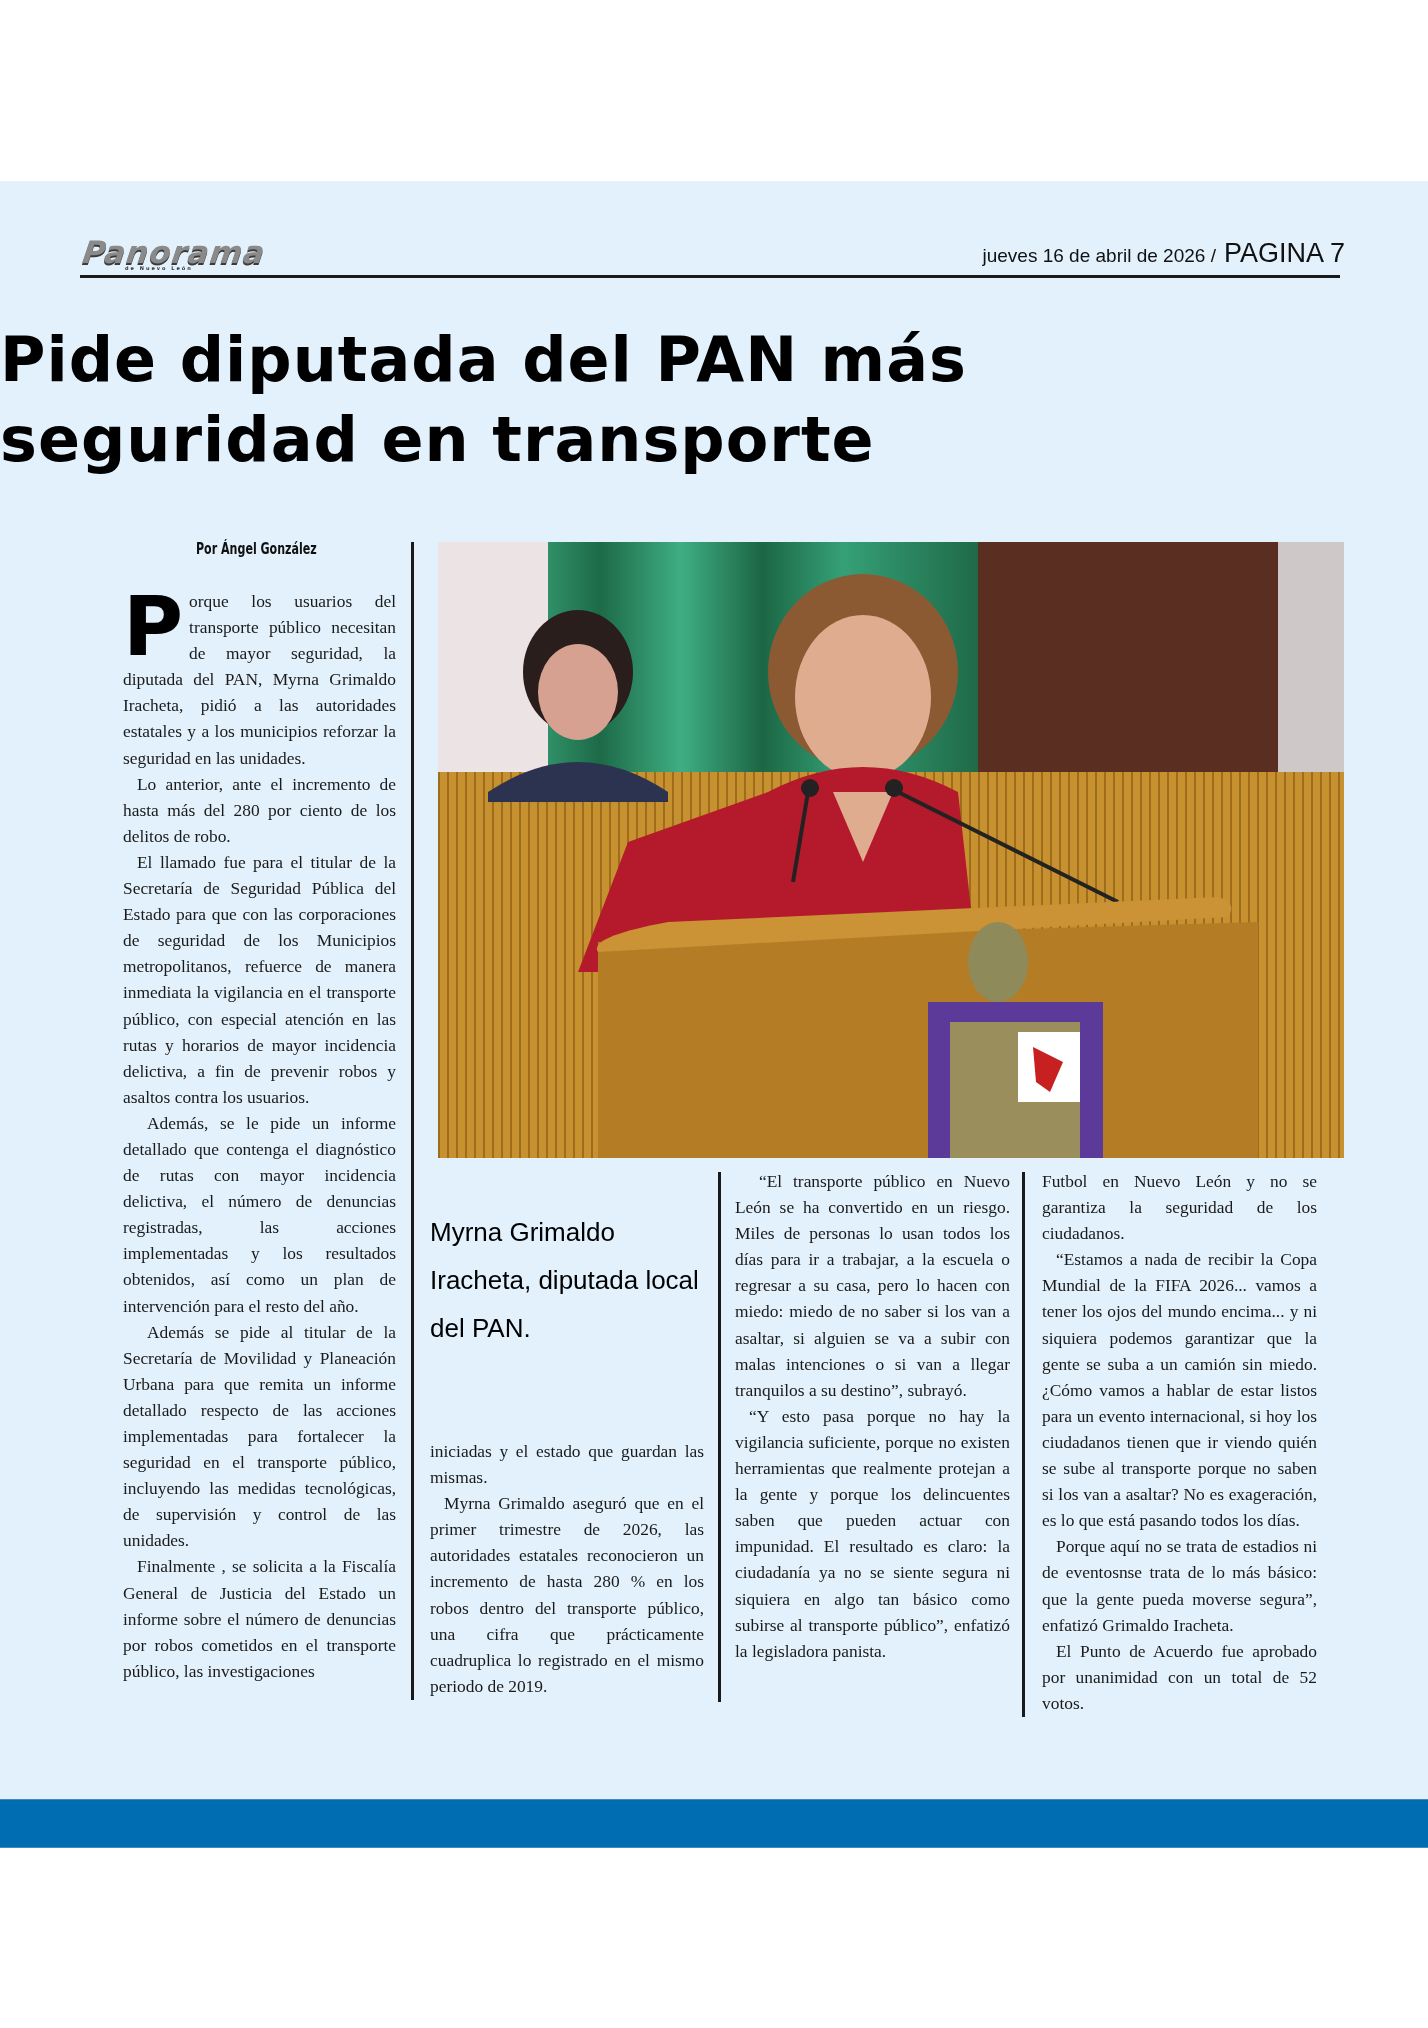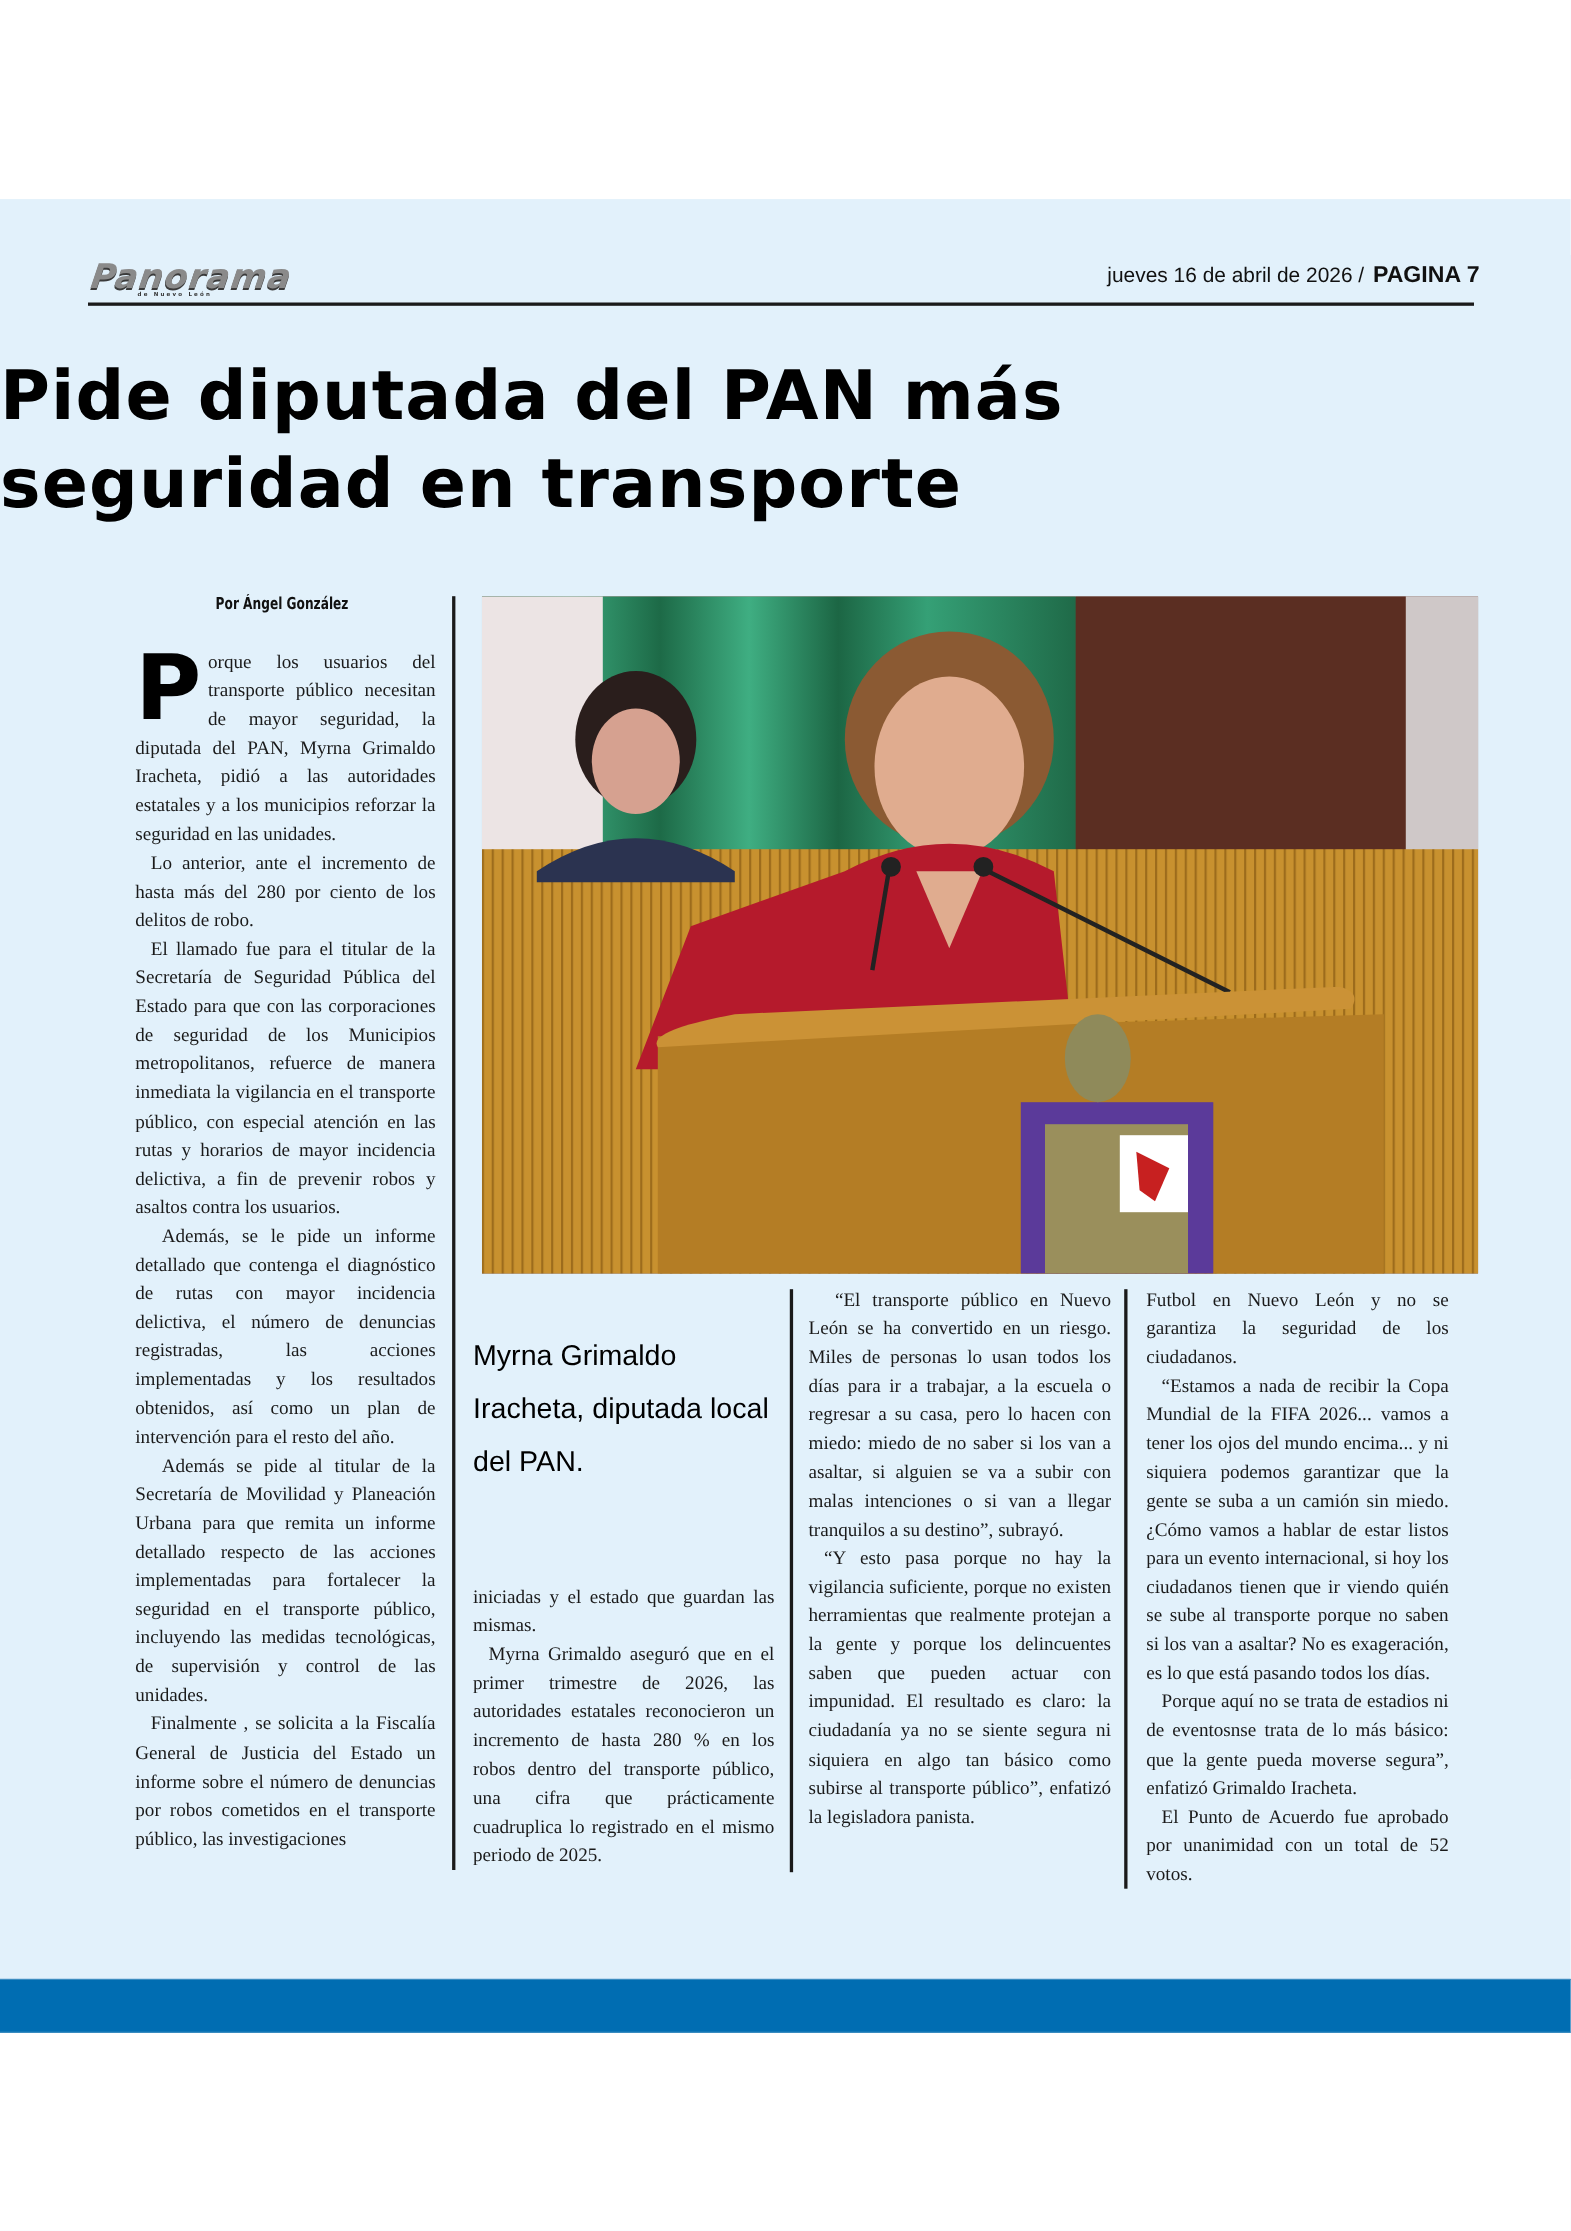--- a/index.html
+++ b/index.html
@@ -26,21 +26,21 @@
     text-shadow: 0 2px 0 #3a3a3a;
   }
   .logo-sub {
     position: absolute; left: 42px; top: 29px; font-family: "DejaVu Sans", sans-serif;
     font-size: 5px; letter-spacing: 2px; color: #333; font-weight: bold;
   }
   .dateline {
     position: absolute; right: 83px; top: 238px; font-family: "Liberation Sans", sans-serif;
     font-size: 19px; color: #111; white-space: nowrap;
   }
-  .dateline .page-no { font-weight: bold; font-size: 21px; margin-left: 8px; }
+  .dateline .page-no { font-weight: normal; font-size: 27px; margin-left: 8px; }
   .rule {
     position: absolute; left: 80px; top: 275px; width: 1260px; height: 3px; background: #1a1a1a;
   }
   .headline {
     position: absolute; left: 0; top: 320px; width: 1428px; 
     font-family: "DejaVu Sans", sans-serif; font-weight: bold; font-size: 62px;
     line-height: 80px; color: #000; letter-spacing: 1px;
   }
   .byline {
     position: absolute; left: 196px; top: 540px; font-family: "DejaVu Sans Condensed", "DejaVu Sans", sans-serif;
@@ -144,21 +144,21 @@
     <rect x="580" y="490" width="62" height="70" fill="#ffffff"></rect>
     <path d="M595 505 L625 520 L612 550 L598 540 Z" fill="#c72020"></path>
     <ellipse cx="560" cy="420" rx="30" ry="40" fill="#8f8a5a"></ellipse>
   </svg>
 </div>
 
 <div class="caption">Myrna Grimaldo Iracheta, diputada local del PAN.</div>
 
 <div class="col" style="left:430px; top:1438px; width:274px;">
   <p class="noindent">iniciadas y el estado que guardan las mismas.</p>
-  <p>Myrna Grimaldo aseguró que en el primer trimestre de 2026, las autoridades estatales reconocieron un incremento de hasta 280 % en los robos dentro del transporte público, una cifra que prácticamente cuadruplica lo registrado en el mismo periodo de 2025.</p>
+  <p>Myrna Grimaldo aseguró que en el primer trimestre de 2026, las autoridades estatales reconocieron un incremento de hasta 280 % en los robos dentro del transporte público, una cifra que prácticamente cuadruplica lo registrado en el mismo periodo de 2019.</p>
 </div>
 <div class="vline" style="left:718px; top:1172px; height:530px;"></div>
 
 <div class="col" style="left:735px; top:1168px; width:275px;">
   <p class="indent2">“El transporte público en Nuevo León se ha convertido en un riesgo. Miles de personas lo usan todos los días para ir a trabajar, a la escuela o regresar a su casa, pero lo hacen con miedo: miedo de no saber si los van a asaltar, si alguien se va a subir con malas intenciones o si van a llegar tranquilos a su destino”, subrayó.</p>
   <p>“Y esto pasa porque no hay la vigilancia suficiente, porque no existen herramientas que realmente protejan a la gente y porque los delincuentes saben que pueden actuar con impunidad. El resultado es claro: la ciudadanía ya no se siente segura ni siquiera en algo tan básico como subirse al transporte público”, enfatizó la legisladora panista.</p>
 </div>
 <div class="vline" style="left:1022px; top:1172px; height:545px;"></div>
 
 <div class="col" style="left:1042px; top:1168px; width:275px;">

